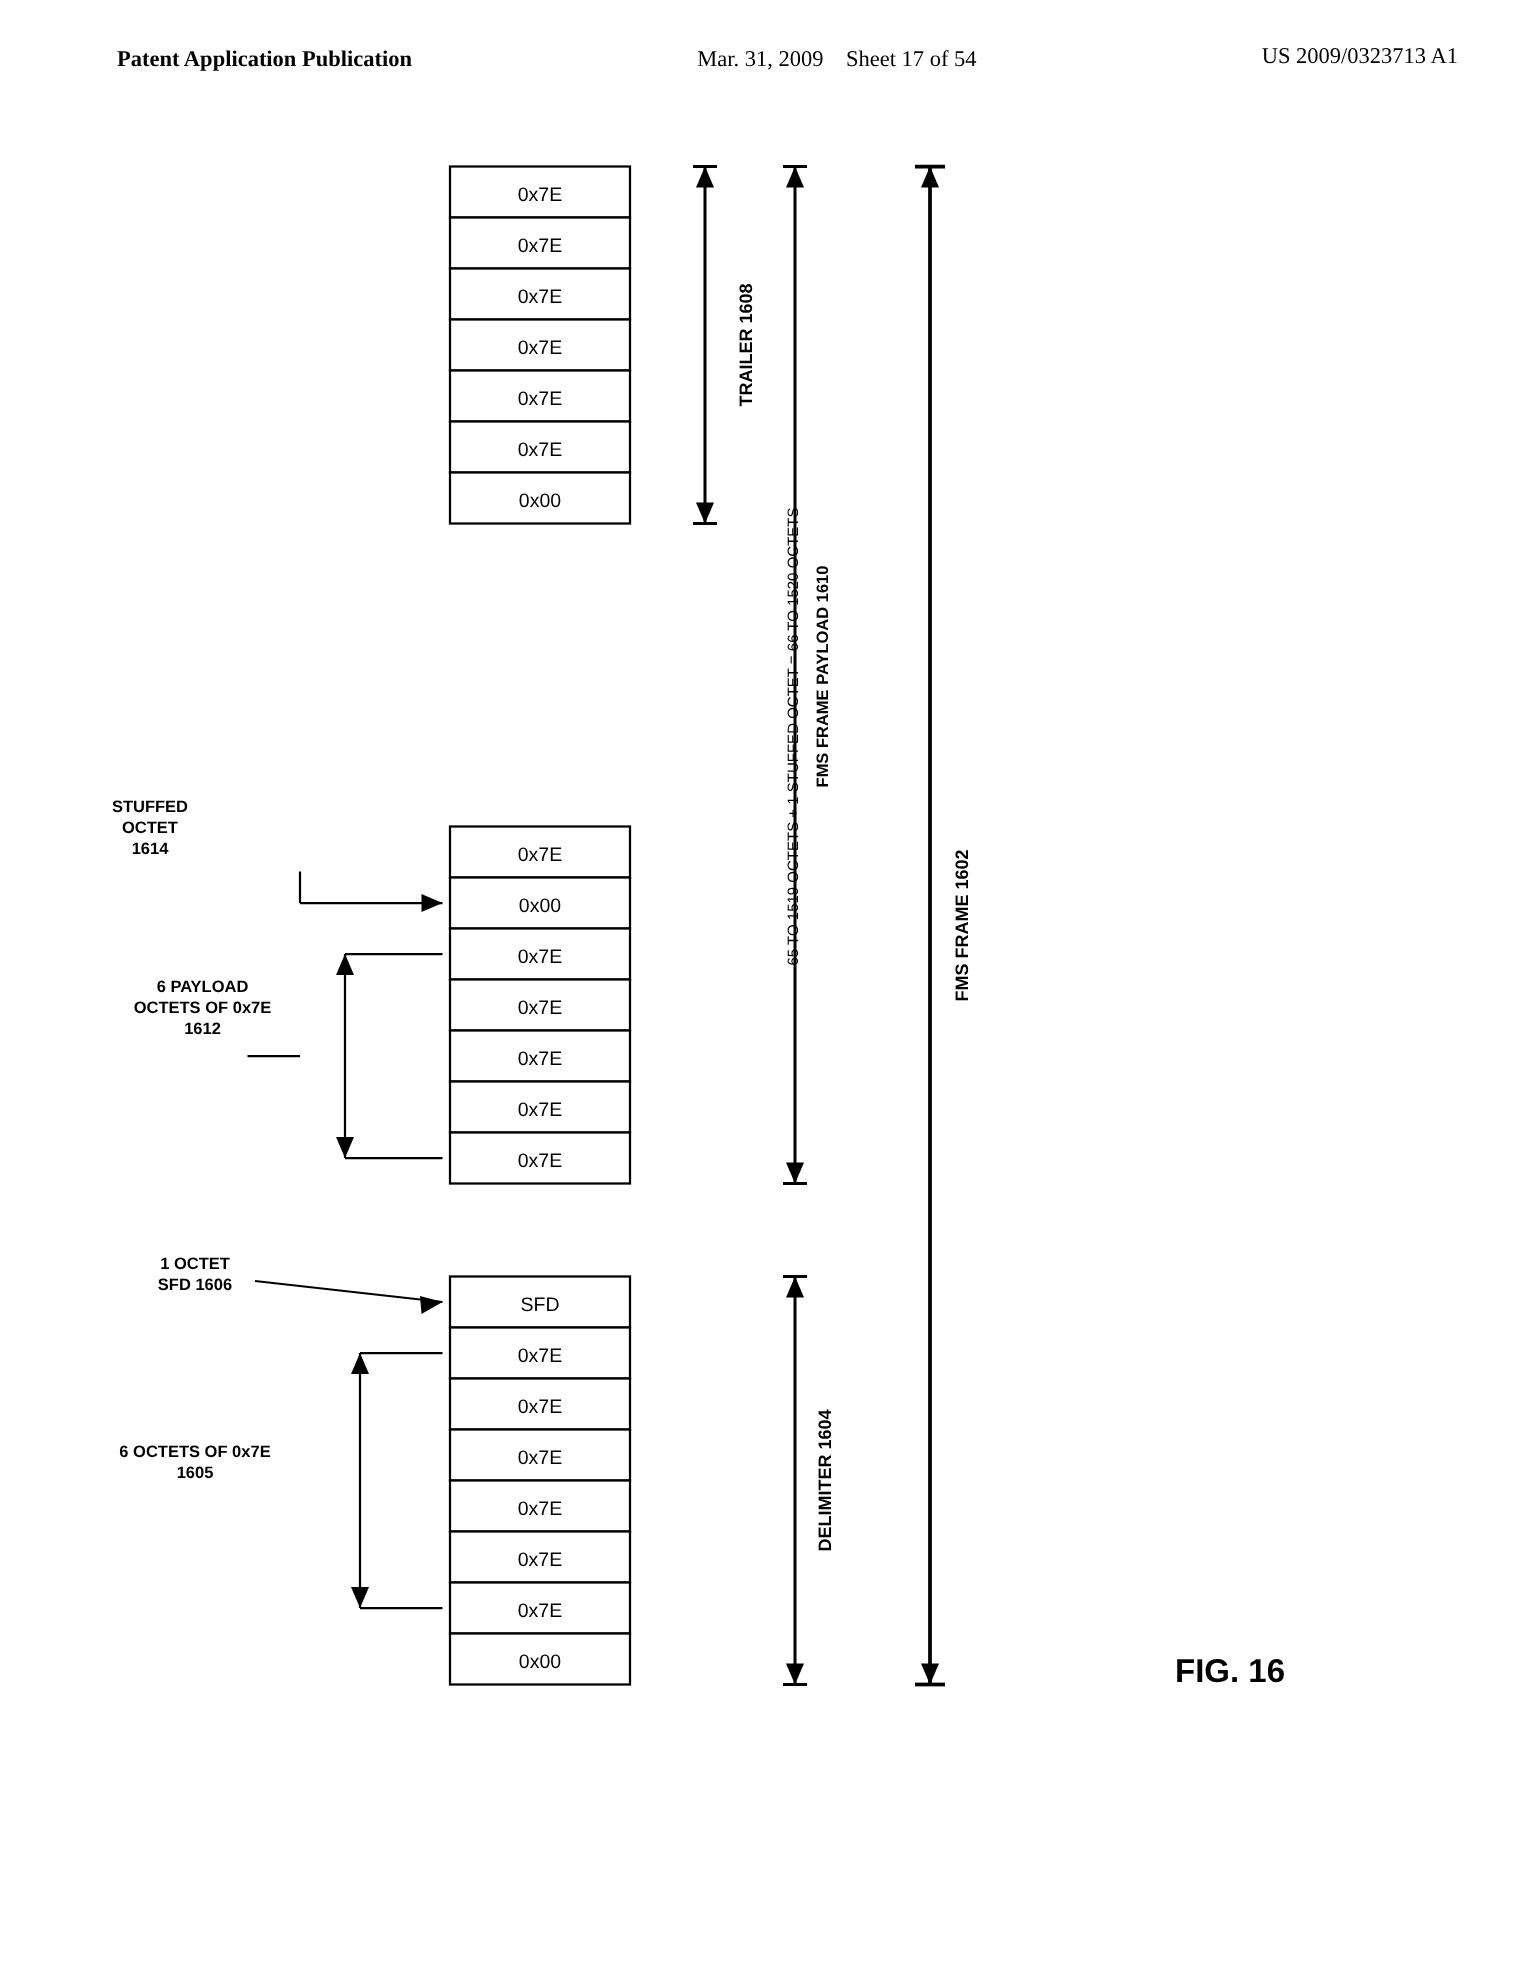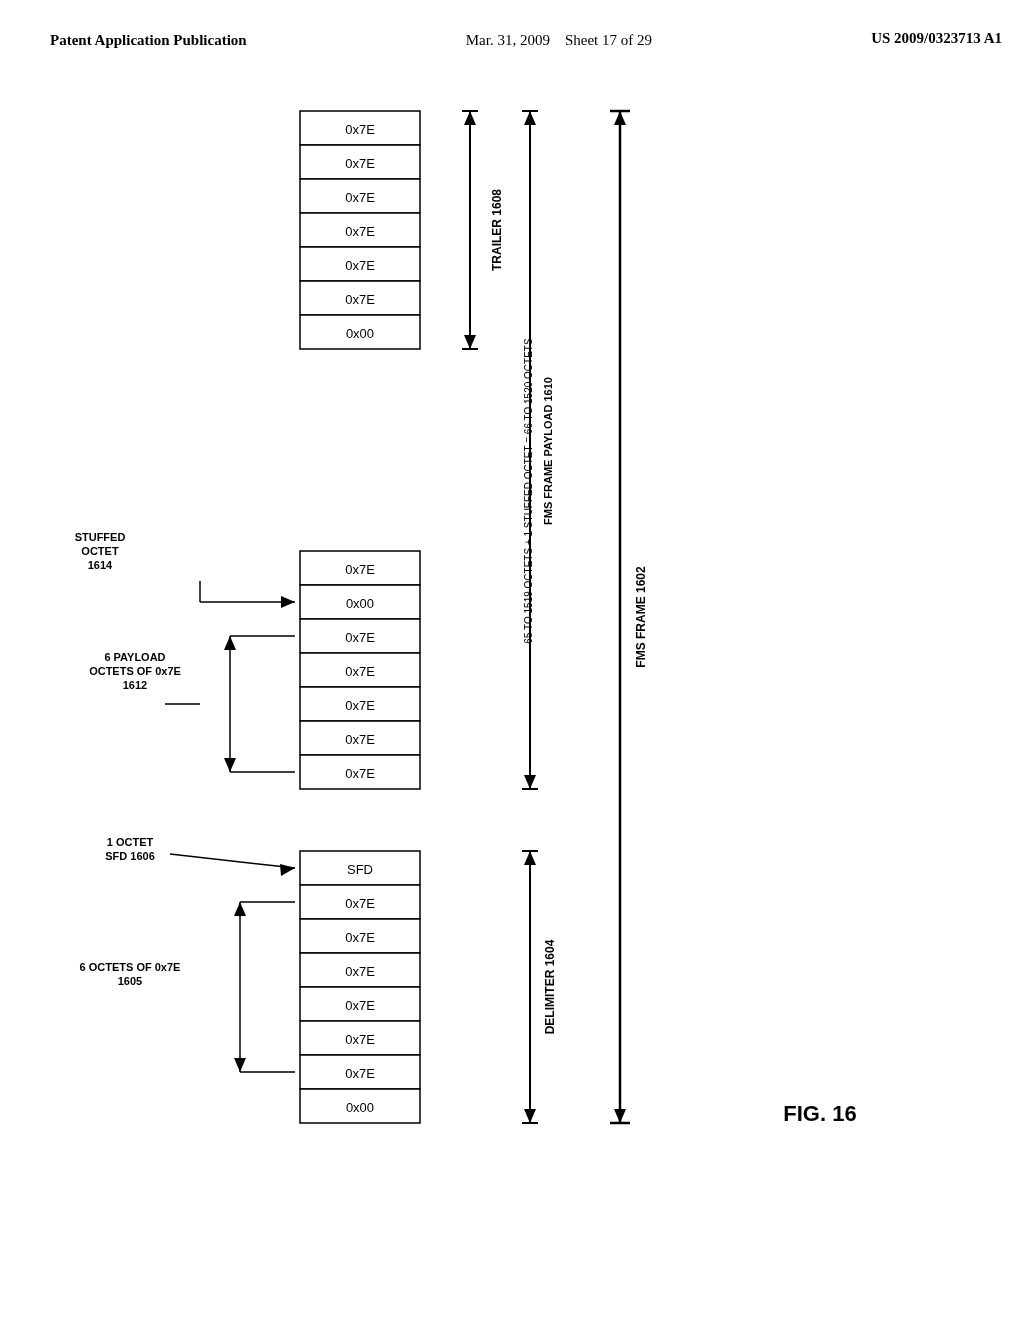--- a/index.html
+++ b/index.html
@@ -9,56 +9,57 @@
       background: #ffffff;
       font-family: 'Times New Roman', Times, serif;
       position: relative;
       overflow: hidden;
     }
 
     .header {
       display: flex;
       justify-content: space-between;
       align-items: flex-start;
-      padding: 30px 22px 10px 50px;
+      padding: 30px 52px 10px 50px;
+      margin-left: 28px;
     }
 
     .header-left {
       font-size: 15px;
       font-weight: bold;
       line-height: 1.4;
     }
 
     .header-center {
       font-size: 15px;
       text-align: center;
       line-height: 1.4;
     }
 
     .header-right {
       font-size: 15px;
-      font-weight: bold;
+      font-weight: normal;
       text-align: left;
     }
 
     .diagram-area {
       position: relative;
       width: 100%;
       height: 1180px;
       margin-top: 10px;
     }
   </style>
 </head>
 <body>
 
 <div class="header">
   <div class="header-left">Patent Application Publication</div>
   <div class="header-center">
     <span>Mar. 31, 2009</span>&nbsp;&nbsp;&nbsp;
-    <span>Sheet 17 of 29</span>
+    <span>Sheet 17 of 54</span>
   </div>
   <div class="header-right">US 2009/0323713 A1</div>
 </div>
 
 <div class="diagram-area">
   <svg width="1024" height="1180" viewBox="0 0 1024 1180">
 
     <rect x="300" y="40" width="120" height="34" fill="white" stroke="black" stroke-width="1.5"></rect>
     <text x="360" y="63" text-anchor="middle" font-family="Arial" font-size="13">0x7E</text>
 

